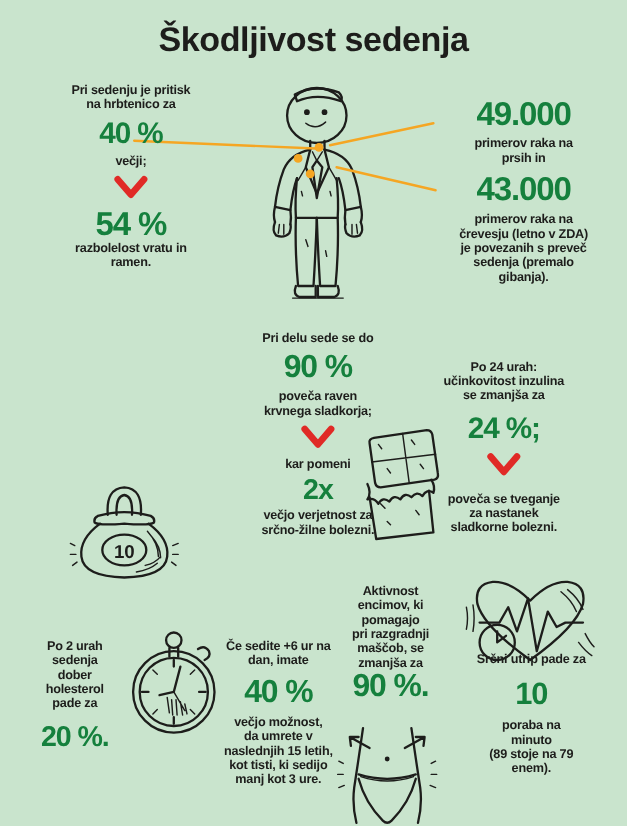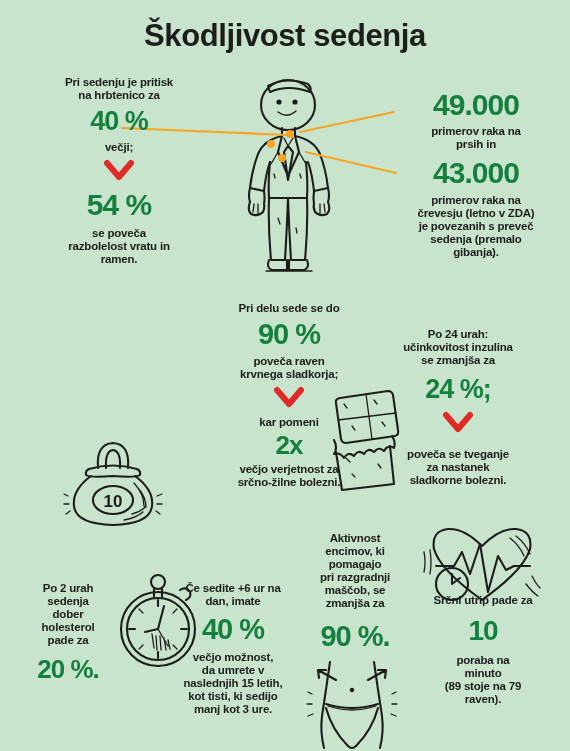--- a/index.html
+++ b/index.html
@@ -108,21 +108,20 @@
 
   <div class="abs ctr" style="left:34px;top:76px;width:170px;">
     <div class="small">Pri sedenju je pritisk</div>
     <div class="small">na hrbtenico za</div>
     <div class="big n40" style="margin-top:6px;">40 %</div>
     <div class="small" style="margin-top:6px;">večji;</div>
     <svg class="chev" width="30" height="20" style="margin-top:6px;">
       <path d="M3 3 L15 17 L27 3" fill="none" stroke="#e02a26" stroke-width="6" stroke-linecap="round" stroke-linejoin="round"></path>
     </svg>
     <div class="big n54" style="margin-top:10px;text-align:center;">54 %</div>
-    <div class="small" style="margin-top:7px;">se poveča</div>
     <div class="small">razbolelost vratu in</div>
     <div class="small">ramen.</div>
   </div>
 
   <div class="abs ctr" style="left:386px;top:90px;width:180px;">
     <div class="big n49">49.000</div>
     <div class="small" style="margin-top:5px;">primerov raka na</div>
     <div class="small">prsih in</div>
     <div class="big n43" style="margin-top:7px;">43.000</div>
     <div class="small" style="margin-top:6px;">primerov raka na</div>
@@ -200,39 +199,39 @@
       <path class="ink" d="M68 24 Q74 20 78 26 Q80 31 74 34"></path>
       <circle class="ink" cx="46" cy="63" r="37"></circle>
       <circle class="ink" cx="46" cy="63" r="31"></circle>
       <path class="ink" d="M46 34 L46 40 M46 86 L46 92 M17 63 L23 63 M69 63 L75 63"></path>
       <path class="ink-thin" d="M27 43 L31 47 M65 43 L61 47 M27 83 L31 79 M65 83 L61 79"></path>
       <path class="ink" d="M46 63 L52 40 M46 63 L33 66"></path>
       <path class="ink-thin" d="M46 63 L56 80 M40 68 L42 82 M44 70 L45 84 M48 70 L49 84 M52 72 L54 84 M56 74 L58 83"></path>
     </svg>
   </div>
 
-  <div class="abs ctr" style="left:168px;top:582px;width:130px;">
+  <div class="abs ctr" style="left:188px;top:582px;width:130px;">
     <div class="small">Če sedite +6 ur na</div>
     <div class="small">dan, imate</div>
     <div class="big n40b" style="margin-top:7px;">40 %</div>
     <div class="small" style="margin-top:7px;">večjo možnost,</div>
     <div class="small">da umrete v</div>
     <div class="small">naslednjih 15 letih,</div>
     <div class="small">kot tisti, ki sedijo</div>
     <div class="small">manj kot 3 ure.</div>
   </div>
 
   <div class="abs ctr" style="left:304px;top:532px;width:102px;">
     <div class="small">Aktivnost</div>
     <div class="small">encimov, ki</div>
     <div class="small">pomagajo</div>
     <div class="small">pri razgradnji</div>
     <div class="small">maščob, se</div>
     <div class="small">zmanjša za</div>
-    <div class="big n90b" style="margin-top:12px;">90 %.</div>
+    <div class="big n90b" style="margin-top:0;">90 %.</div>
   </div>
 
   <div class="abs" style="left:302px;top:654px;">
     <svg width="100" height="97" viewBox="0 0 100 97">
       <path class="ink" d="M28 8 Q24 36 20 62 Q18 78 22 94"></path>
       <path class="ink" d="M72 8 Q76 36 80 62 Q82 78 78 94"></path>
       <path class="ink" d="M24 50 Q50 58 76 50"></path>
       <path class="ink-thin" d="M26 52 Q50 60 74 52"></path>
       <path class="ink" d="M24 54 Q30 76 46 92 Q50 96 54 92 Q70 76 76 54"></path>
       <circle class="ink-f" cx="50" cy="36" r="2.2"></circle>
@@ -251,16 +250,16 @@
       <path class="ink-thin" d="M96 16 Q106 24 110 34 M102 14 Q112 22 116 32 M10 30 Q12 40 10 50 M16 28 Q18 40 16 52 M118 54 Q122 62 126 66 M112 62 Q118 70 124 74"></path>
     </svg>
   </div>
 
   <div class="abs ctr" style="left:396px;top:594px;width:174px;">
     <div class="small">Srčni utrip pade za</div>
     <div class="big n10" style="margin-top:10px;">10</div>
     <div class="small" style="margin-top:9px;">poraba na</div>
     <div class="small">minuto</div>
     <div class="small">(89 stoje na 79</div>
-    <div class="small">raven).</div>
+    <div class="small">enem).</div>
   </div>
 
 </div>
 
 </body></html>

